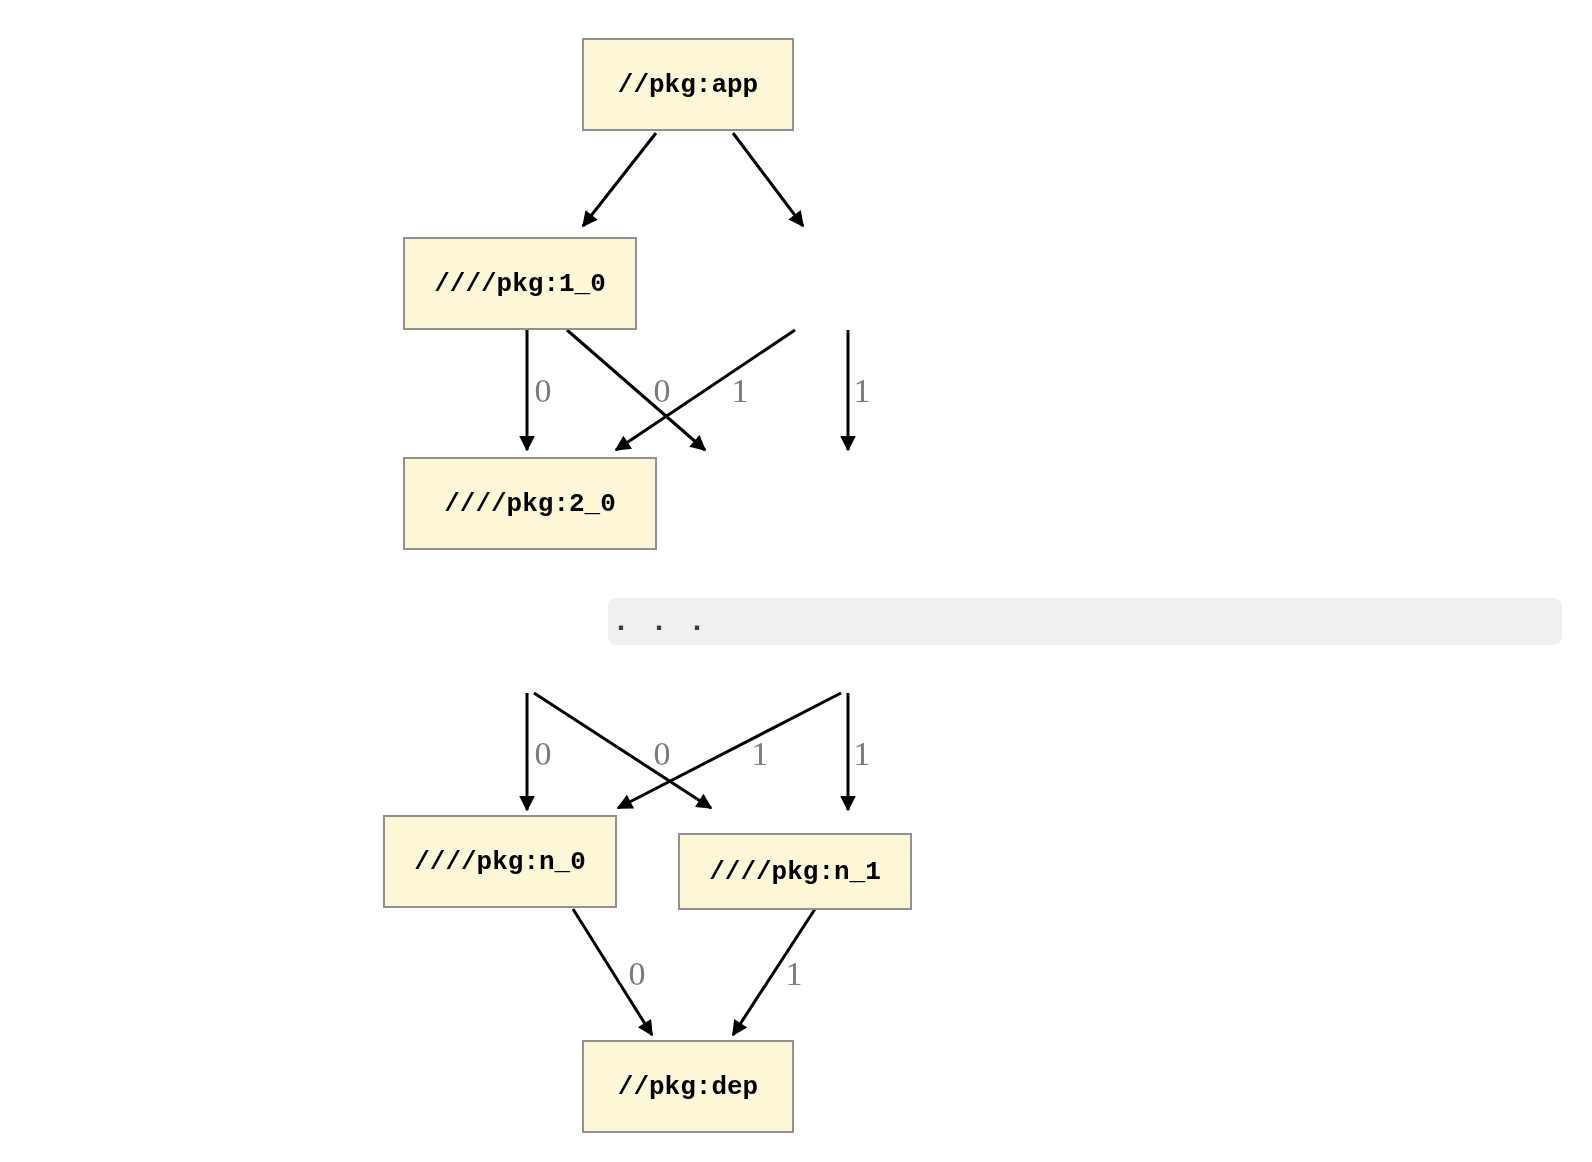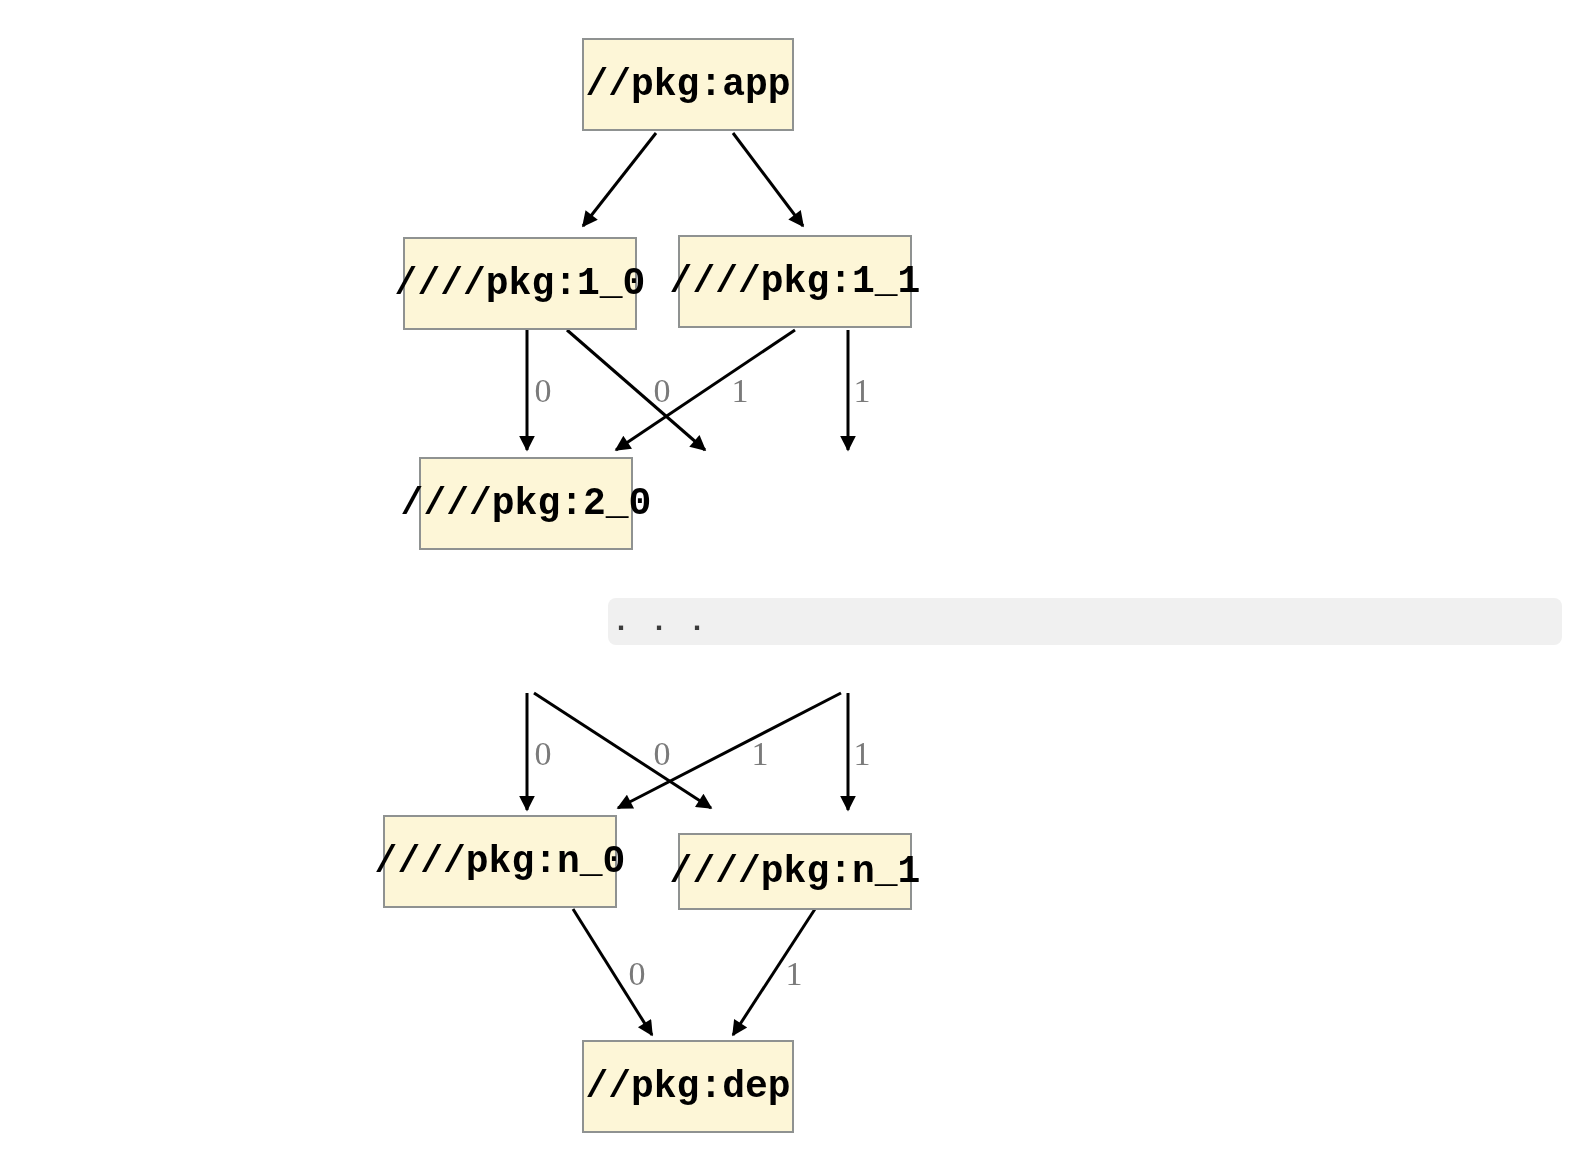--- a/index.html
+++ b/index.html
@@ -26,28 +26,28 @@
   .node {
     position: absolute;
     box-sizing: border-box;
     background: #fdf6d7;
     border: 2.5px solid #8f9291;
     display: flex;
     align-items: center;
     justify-content: center;
     font-family: "Liberation Mono", monospace;
     font-weight: bold;
-    font-size: 38px;
+    font-size: 26px;
     color: #000000;
     white-space: nowrap;
   }
   .node-app  { left: 582px; top: 38px;   width: 212px; height: 93px; }
   .node-v1_0 { left: 403px; top: 237px;  width: 234px; height: 93px; }
   .node-v1_1 { left: 678px; top: 235px;  width: 234px; height: 93px; }
-  .node-v2_0 { left: 403px; top: 457px;  width: 214px; height: 93px; margin-left: 16px; }
+  .node-v2_0 { left: 403px; top: 457px;  width: 254px; height: 93px; }
   .node-v2_1 { left: 678px; top: 457px;  width: 234px; height: 93px; }
   .node-vn_0 { left: 383px; top: 815px;  width: 234px; height: 93px; }
   .node-vn_1 { left: 678px; top: 833px;  width: 234px; height: 77px; }
   .node-dep  { left: 582px; top: 1040px; width: 212px; height: 93px; }
 
   .ellipsis-bar {
     position: absolute;
     left: 608px;
     top: 598px;
     width: 954px;
@@ -117,21 +117,20 @@
 
     <line class="edge-line" x1="573" y1="909" x2="652" y2="1035" marker-end="url(#arrow)"></line>
     <line class="edge-line" x1="815" y1="909" x2="733" y2="1035" marker-end="url(#arrow)"></line>
 
     <text class="edge-label" x="637" y="985">0</text>
     <text class="edge-label" x="794" y="985">1</text>
   </svg>
 
   <div class="node node-app">//pkg:app</div>
   <div class="node node-v1_0">////pkg:1_0</div>
-  <div class="node node-v1_1">////pkg:1_1</div>
   <div class="node node-v2_0">////pkg:2_0</div>
 
   <div class="ellipsis-bar"></div>
   <div class="ellipsis-dots">. . .</div>
 
   <div class="node node-vn_0">////pkg:n_0</div>
   <div class="node node-vn_1">////pkg:n_1</div>
   <div class="node node-dep">//pkg:dep</div>
 
 </div>

